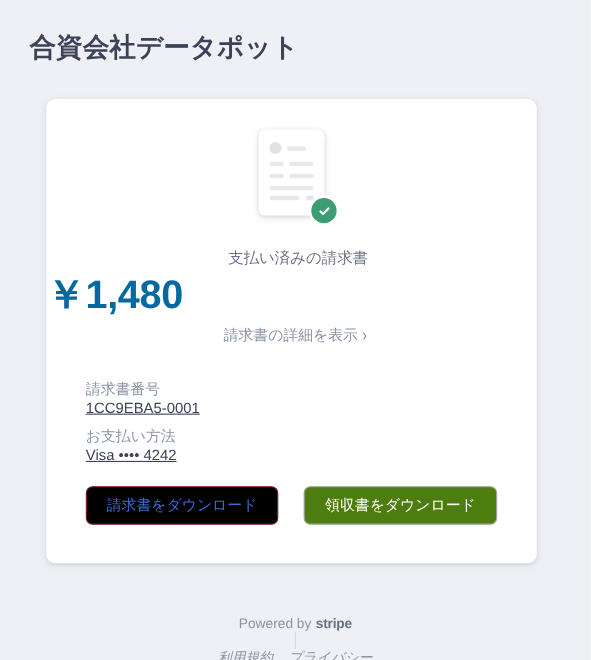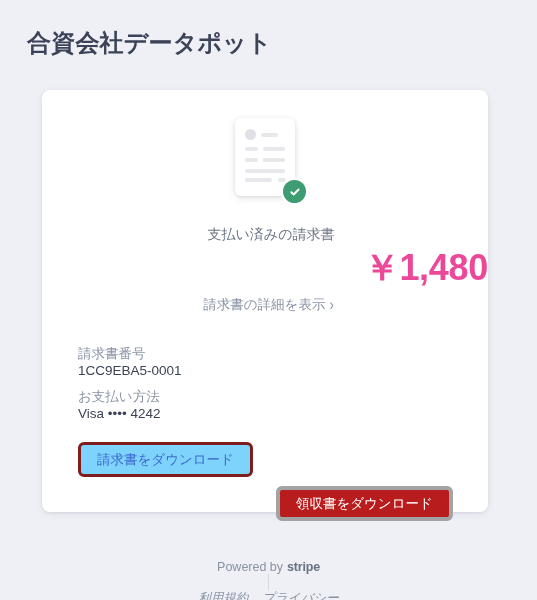--- a/index.html
+++ b/index.html
@@ -116,24 +116,24 @@
     top: 136px;
     text-align: center;
     font-size: 14px;
     color: #6a7383;
   }
   .amount {
     position: absolute;
     left: 0;
     right: 0;
     top: 154px;
-    text-align: right;
+    text-align: left;
     font-size: 36px;
     font-weight: bold;
-    color: #ec4899;
+    color: #0369a1;
     letter-spacing: -0.3px;
   }
   .details-link {
     position: absolute;
     left: 0;
     right: 5px;
     top: 206px;
     text-align: center;
     font-size: 13.5px;
     color: #8a93a4;
@@ -165,20 +165,21 @@
     flex-direction: column;
   }
   .detail-label {
     color: #8a93a4;
     white-space: nowrap;
   }
   .detail-value {
     color: #3c4257;
     text-align: right;
     white-space: nowrap;
+    text-decoration: underline;
   }
 
   
   .actions {
     position: absolute;
     left: 36px;
     right: 36px;
     top: 352px;
     display: flex;
     gap: 23px;
@@ -190,31 +191,30 @@
     border-radius: 6px;
     cursor: pointer;
     padding: 0 16px;
     white-space: nowrap;
     display: inline-flex;
     align-items: center;
     justify-content: center;
     box-sizing: border-box;
   }
   .btn-outline {
-    background: #7dd3fc;
-    border: 3px solid #7f1d1d;
+    background: #000000;
+    border: 1px solid #7f1d1d;
     color: #3c6ad0;
     width: 180px;
   }
   .btn-primary {
-    background: #b91c1c;
-    border: 4px solid #a3a3a3;
+    background: #4d7c0f;
+    border: 1px solid #a3a3a3;
     color: #ffffff;
     width: 181px;
-    margin-top: 44px;
   }
 
   
   .footer {
     position: absolute;
     left: 0;
     right: 0;
     top: 560px;
     display: flex;
     align-items: center;

